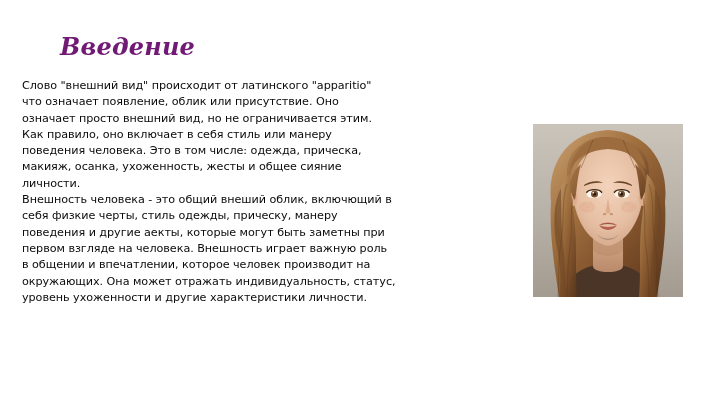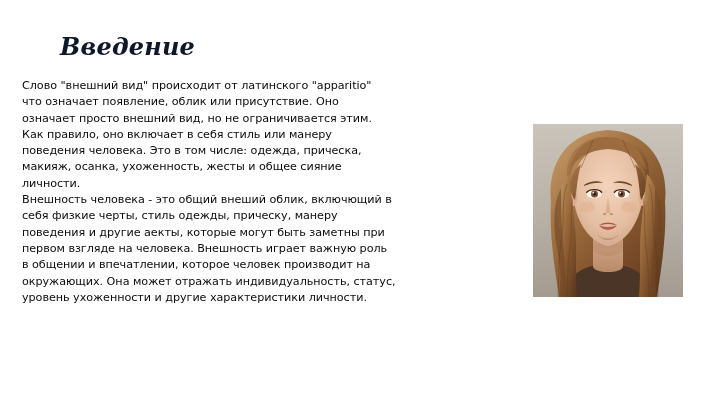--- a/index.html
+++ b/index.html
@@ -25,21 +25,21 @@
   
   .slide-title {
     position: absolute;
     left: 60px;
     top: 32px;
     font-family: "DejaVu Serif", "Liberation Serif", serif;
     font-style: italic;
     font-weight: 700;
     font-size: 24px;
     line-height: 30px;
-    color: #0f172a;
+    color: #701a75;
     letter-spacing: 0.2px;
     white-space: nowrap;
   }
 
   
   .body-column {
     position: absolute;
     left: 22px;
     top: 78px;
     width: 396px;

